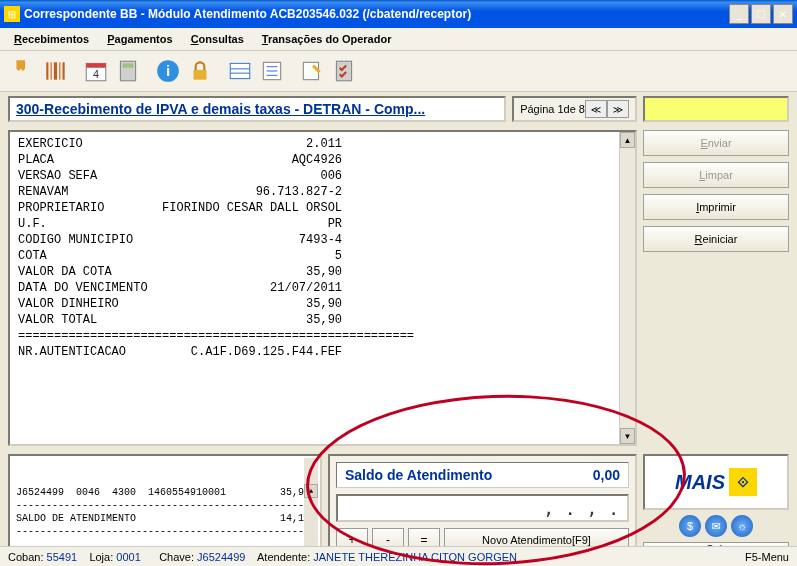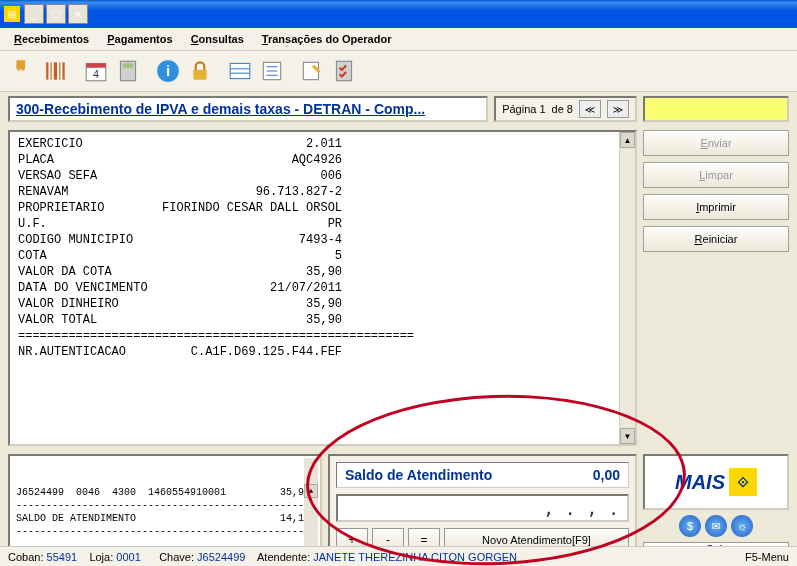--- a/index.html
+++ b/index.html
@@ -17,21 +17,21 @@
 
 .toolbar { background: #f4f2e8; padding: 4px 8px; display: flex; gap: 0px; border-bottom: 1px solid #d0ccc0; }
 .toolbar .tbtn { width: 32px; height: 32px; display: flex; align-items: center; justify-content: center; cursor: pointer; }
 .toolbar .tbtn svg { width: 26px; height: 26px; }
 .toolbar .sep { width: 8px; }
 
 .main { padding: 4px 8px; }
 
 .header-row { display: flex; gap: 6px; align-items: stretch; margin-bottom: 8px; }
 .header-title-box { flex: 1; border: 2px inset #d0ccc0; background: #fff; padding: 3px 6px; color: #003399; font-weight: bold; font-size: 14px; text-decoration: underline; display: flex; align-items: center; }
-.page-nav { border: 2px inset #d0ccc0; background: #f4f2e8; padding: 2px 6px; display: flex; align-items: center; gap: 6px; font-size: 11px; }
+.page-nav { border: 2px inset #d0ccc0; background: #f4f2e8; padding: 2px 6px; display: flex; align-items: center; gap: 0; font-size: 11px; }
 .page-nav .navbtn { width: 22px; height: 18px; border: 1px solid #999; background: #eee; display: flex; align-items: center; justify-content: center; cursor: pointer; font-size: 10px; }
 .highlight-box { width: 146px; border: 2px inset #d0ccc0; background: #faff72; }
 
 .content-row { display: flex; gap: 6px; }
 
 .receipt-box { flex: 1; border: 2px inset #d0ccc0; background: #fff; height: 316px; position: relative; }
 .receipt-scroll { position: absolute; right: 0; top: 0; width: 16px; height: 100%; background: #e8e4d8; border-left: 1px solid #ccc; }
 .receipt-scroll .sbtn { width: 100%; height: 16px; background: #dcd8cc; border: 1px solid #aaa; display: flex; align-items: center; justify-content: center; font-size: 8px; }
 .receipt-scroll .strack { height: calc(100% - 32px); background: #ece8dc; }
 .receipt-content { padding: 4px 8px; font-family: Consolas, "Courier New", monospace; font-size: 12px; line-height: 16px; white-space: pre; }
@@ -66,20 +66,21 @@
 .statusbar { position: absolute; bottom: 0; left: 0; right: 0; height: 20px; border-top: 1px solid #ccc; background: #f4f2e8; display: flex; align-items: center; padding: 0 8px; font-size: 11px; justify-content: space-between; }
 .statusbar .val { color: #003399; }
 
 .ellipse-overlay { position: absolute; border: 3px solid #c00020; border-radius: 50%; width: 380px; height: 170px; left: 306px; top: 395px; pointer-events: none; transform: rotate(-2deg); }
 </style>
 </head>
 <body>
 
 <div class="titlebar">
   <div class="sysicon">⊞</div>
+  <div class="title">Correspondente BB - Módulo Atendimento ACB203546.032 (/cbatend/receptor)</div>
   <div class="winbtns">
     <div class="winbtn">_</div>
     <div class="winbtn">☐</div>
     <div class="winbtn">✕</div>
   </div>
 </div>
 
 <div class="menubar">
   <div class="menu"><u>R</u><span>ecebimentos</span></div>
   <div class="menu"><u>P</u>agamentos</div>

